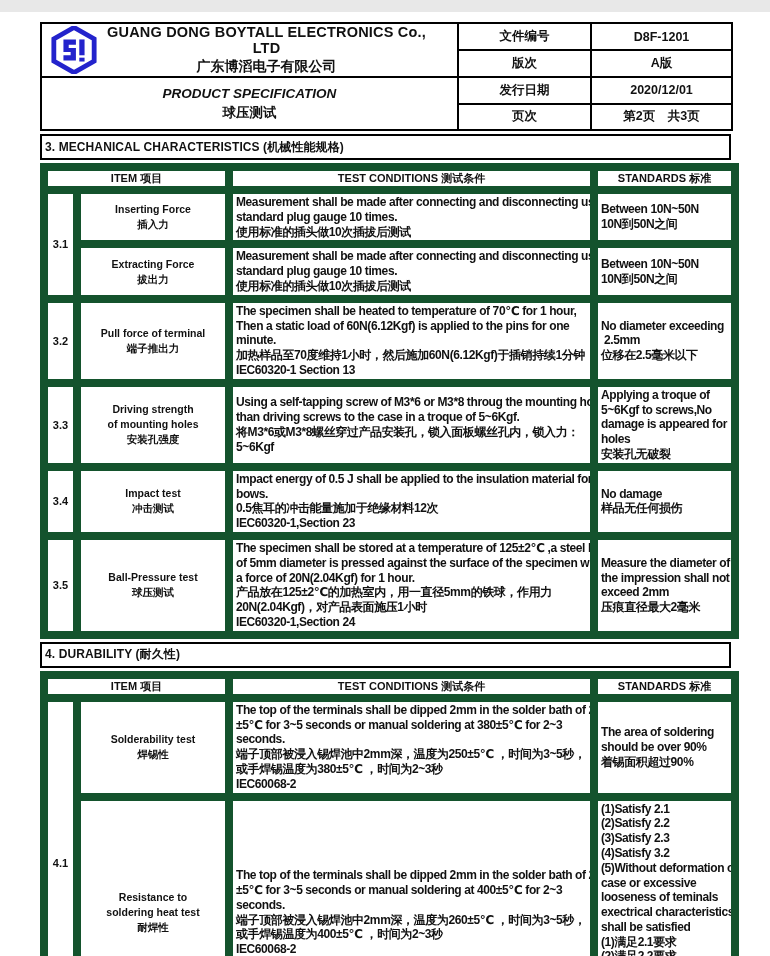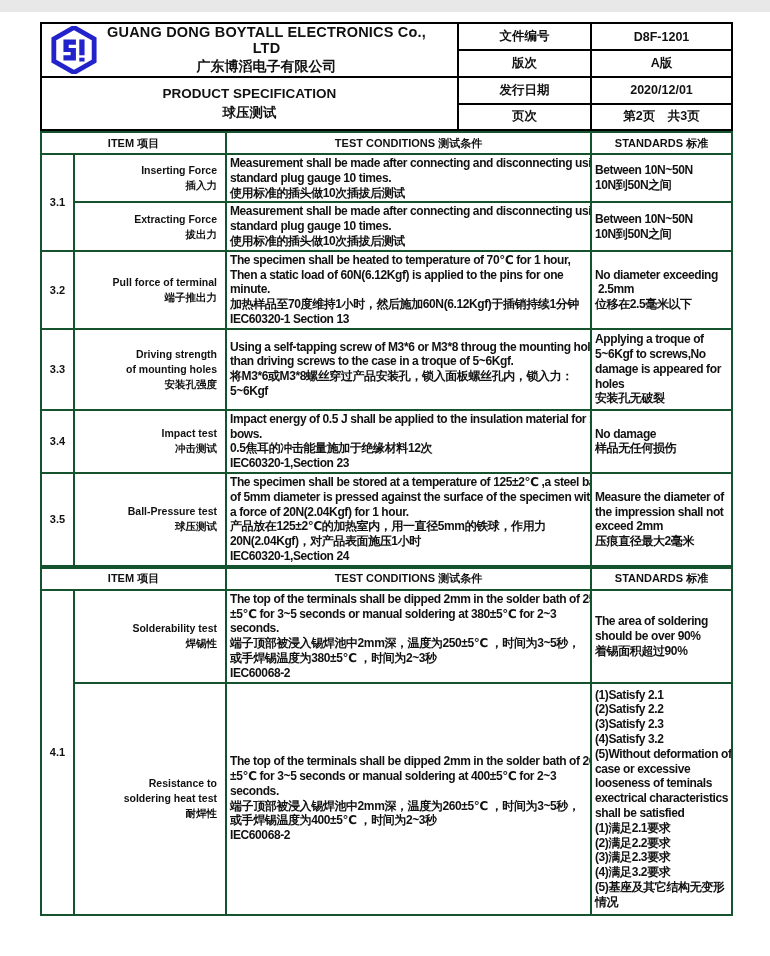--- a/index.html
+++ b/index.html
@@ -13,45 +13,45 @@
   
   table.hdr { width:691px; border-collapse:collapse; table-layout:fixed; }
   table.hdr td { border:2px solid #000; }
   .company-cell { position:relative; height:54px; }
   .company-inner { display:flex; align-items:center; height:100%; }
   .logo-box { width:64px; display:flex; justify-content:center; flex:0 0 64px; }
   .company-text { flex:1; text-align:center; padding-right:30px; }
   .company-en { font-size:14.5px; letter-spacing:0.2px; }
   .company-cn { font-size:14px; margin-top:2px; }
   .title-cell { height:53px; text-align:center; }
-  .title-en { font-size:13.5px; }
+  .title-en { font-size:13.5px;font-style:italic; }
   .title-cn { font-size:13.5px; margin-top:3px; }
   .meta-label { text-align:center; font-size:12.5px; height:23px; }
   .meta-value { text-align:center; font-size:12.5px; }
 
   
   .band {
     border:2px solid #000; height:26px; margin-top:3px; margin-bottom:3px;
     display:flex; align-items:center; padding-left:3px;
     font-size:12px; letter-spacing:0.1px;
   }
 
   
   table.spec { width:691px; border-collapse:collapse; table-layout:fixed; }
-  table.spec th, table.spec td { border:2px solid #14532d; overflow:hidden; }
+  table.spec th, table.spec td { border:8px solid #14532d; overflow:hidden; }
   table.spec th { font-size:11px; height:22px; font-weight:bold; }
   .col-no { width:33px; }
   .col-item { width:152px; }
   .col-cond { width:365px; }
   .col-std { width:141px; }
   td.no {
     text-align:center; vertical-align:middle; font-size:11px;
   }
   td.item {
-    text-align:right; vertical-align:middle; font-size:10.5px; padding:0 8px;
+    text-align:center; vertical-align:middle; font-size:10.5px; padding:0 8px;
   }
   td.cond {
     vertical-align:middle; font-size:12px; letter-spacing:-0.4px;
     padding:1px 2px 1px 3px;
   }
   td.std {
     vertical-align:middle; font-size:12px; letter-spacing:-0.4px;
     padding:1px 2px 1px 3px;
   }
   .lines { white-space:pre; line-height:14.8px; }
@@ -102,20 +102,21 @@
         <td class="meta-label">发行日期</td>
         <td class="meta-value">2020/12/01</td>
       </tr>
       <tr>
         <td class="meta-label">页次</td>
         <td class="meta-value">第2页　共3页</td>
       </tr>
     </tbody>
       </table>
 
+    <div class="band">3. MECHANICAL CHARACTERISTICS (机械性能规格)</div>
 
     <table class="spec">
       <colgroup>
         <col class="col-no">
           <col class="col-item">
           <col class="col-cond">
           <col class="col-std">
       </colgroup>
       <tbody>
           <tr>
@@ -228,20 +229,21 @@
         <td class="std">
               <div class="lines">Measure the diameter of
 the impression shall not
 exceed 2mm
 压痕直径最大2毫米</div>
             </td>
       </tr>
     </tbody>
       </table>
 
+    <div class="band">4. DURABILITY (耐久性)</div>
 
     <table class="spec">
       <colgroup>
         <col class="col-no">
           <col class="col-item">
           <col class="col-cond">
           <col class="col-std">
       </colgroup>
       <tbody>
           <tr>

